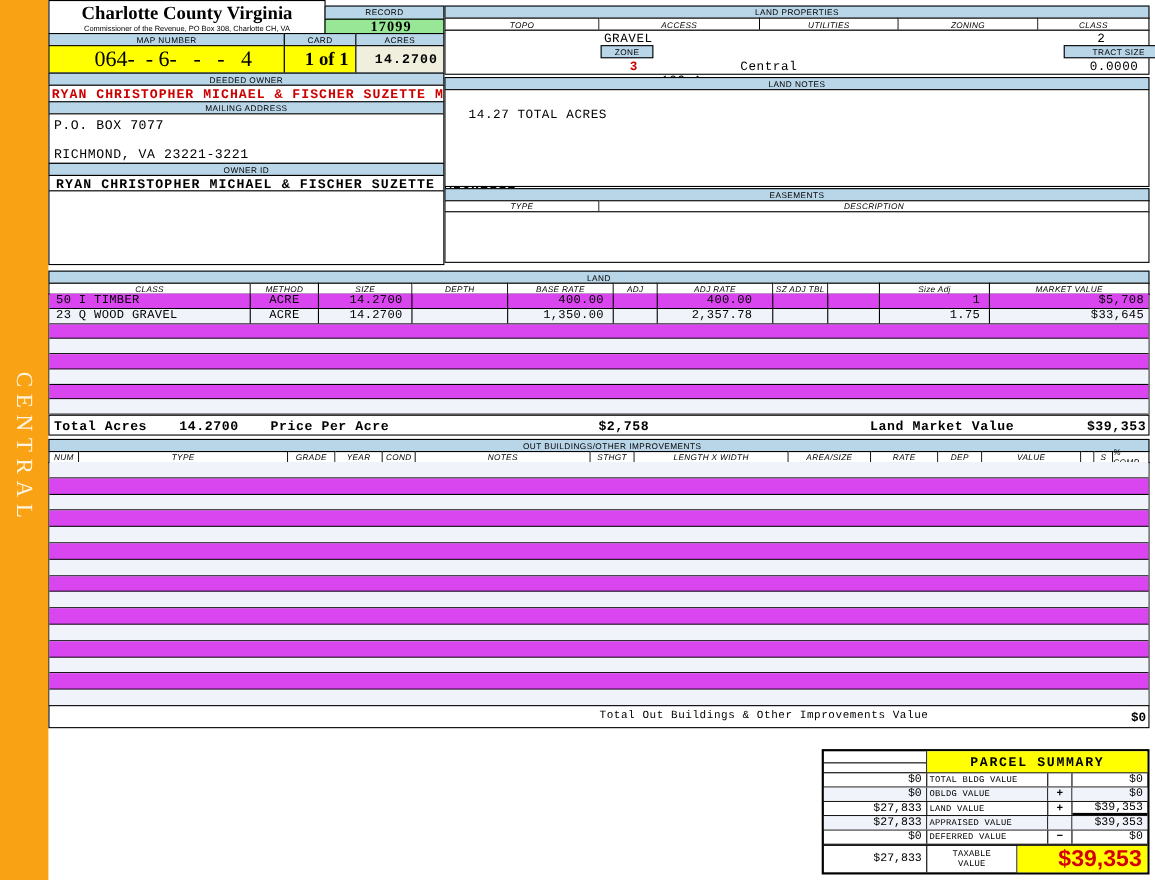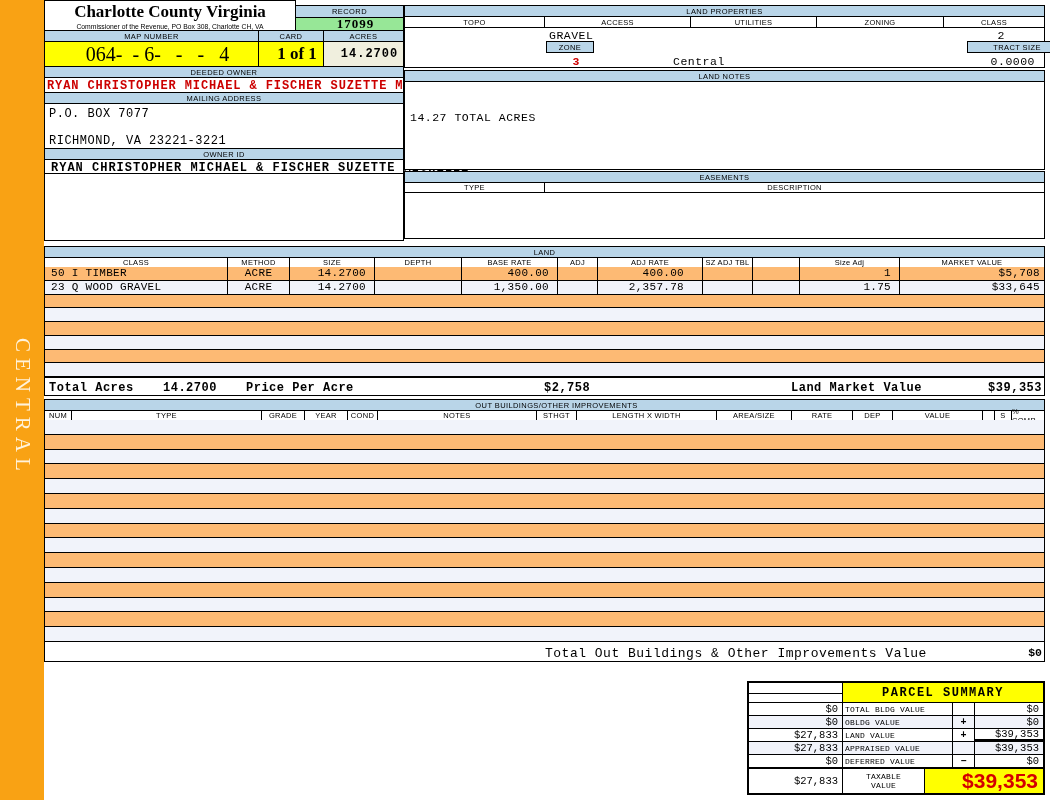--- a/index.html
+++ b/index.html
@@ -8,24 +8,24 @@
   .content{position:absolute;left:44px;top:0;width:1006px;height:800px;background:#FFFFFF;}
   .abs{position:absolute;box-sizing:border-box;}
   .mono{font-family:"Liberation Mono","DejaVu Sans Mono",monospace;}
   .serif{font-family:"Liberation Serif","DejaVu Serif",serif;}
   .bar{background:#B9D5E8;border:1px solid #000;display:flex;align-items:center;justify-content:center;
        font-size:7.5px;letter-spacing:.4px;}
   .box{border:1px solid #000;background:#fff;}
   .flexc{display:flex;align-items:center;justify-content:center;padding-left:12px;}
   .hdr-row{display:flex;box-sizing:border-box;}
   .hcell{box-sizing:border-box;border:1px solid #000;border-left:none;background:#fff;
-         display:flex;align-items:center;justify-content:center;font-size:7.5px;letter-spacing:.3px;}
+         display:flex;align-items:center;justify-content:center;font-size:7.5px;letter-spacing:.3px;font-style:italic;}
   .hcell.first{border-left:1px solid #000;}
   .rows-box{border-left:1px solid #000;border-right:1px solid #000;box-sizing:border-box;}
-  .trow{display:flex;box-sizing:border-box;border-bottom:1px solid #000;height:13.75px;background:#fdba74;}
+  .trow{display:flex;box-sizing:border-box;border-bottom:1px solid #000;height:13.75px;background:#d946ef;}
   .obrow{height:14.8px;}
   .stripe{background:#F1F3FA !important;}
   .dcell{box-sizing:border-box;border-right:1px solid #000;font-size:11px;letter-spacing:.3px;
          display:flex;align-items:center;overflow:hidden;}
   .dcell.last{border-right:none;}
   .tl{justify-content:flex-start;padding-left:6px;}
   .tr{justify-content:flex-end;padding-right:8px;}
   .tc{justify-content:center;}
   .owner-line{white-space:nowrap;overflow:visible;}
   .pre{white-space:pre;}
@@ -130,21 +130,21 @@
     <div class="abs mono flexc" style="left:141px;top:27px;width:48px;font-size:11.5px;font-weight:bold;color:#CC0000;justify-content:center;">3</div>
     <div class="abs mono" style="left:196px;top:27px;font-size:11.5px;letter-spacing:.5px;margin-top:12px;">120 A</div>
     <div class="abs mono" style="left:268px;top:27px;font-size:11.5px;letter-spacing:.5px;">Central</div>
     <div class="abs mono" style="left:540px;top:27px;width:90px;text-align:right;font-size:11.5px;letter-spacing:.5px;">0.0000</div>
   </div>
 
   <div class="abs bar" style="left:404px;top:70px;width:641px;height:12px;">
       <span>LAND NOTES</span>
     </div>
   <div class="abs box" style="left:404px;top:81px;width:641px;height:89px;">
-    <div class="mono" style="font-size:11.5px;letter-spacing:.5px;padding:29px 0 0 5px;">14.27 TOTAL ACRES</div>
+    <div class="mono" style="font-size:11.5px;letter-spacing:.5px;padding:16px 0 0 5px;margin-left:16px;">14.27 TOTAL ACRES</div>
   </div>
 
   <div class="abs bar" style="left:404px;top:171px;width:641px;height:12px;">
       <span>EASEMENTS</span>
     </div>
   <div class="abs hdr-row" style="left:404px;top:182px;width:641px;height:11px;">
     <div class="hcell first" style="width:141px;">TYPE</div>
     <div class="hcell" style="flex:1;">DESCRIPTION</div>
   </div>
   <div class="abs box" style="left:404px;top:192px;width:641px;height:47px;"></div>
@@ -245,21 +245,21 @@
     <div class="trow obrow stripe"></div>
     <div class="trow obrow"></div>
     <div class="trow obrow stripe"></div>
     <div class="trow obrow"></div>
     <div class="trow obrow stripe"></div>
     <div class="trow obrow"></div>
     <div class="trow obrow stripe"></div>
   </div>
 
   <div class="abs box" style="left:44px;top:641px;width:1001px;height:21px;">
-    <span class="abs mono" style="left:500px;top:4px;font-size:13px;letter-spacing:.5px;">Total Out Buildings &amp; Other Improvements Value</span>
+    <span class="abs mono" style="left:500px;top:4px;font-size:10px;letter-spacing:.5px;">Total Out Buildings &amp; Other Improvements Value</span>
     <span class="abs mono" style="left:880px;top:4px;width:117px;text-align:right;font-size:11.5px;font-weight:bold;">$0</span>
   </div>
 
   <div class="abs ps" style="left:747px;top:681px;width:298px;height:114px;">
 
     <div class="psrow" style="height:20px;border-bottom:1px solid #000;">
       <div class="pscell psline" style="width:94px;flex-direction:column;align-items:stretch;">
         <div style="height:10px;border-bottom:1px solid #000;"></div>
           <div style="flex:1;"></div>
       </div>

